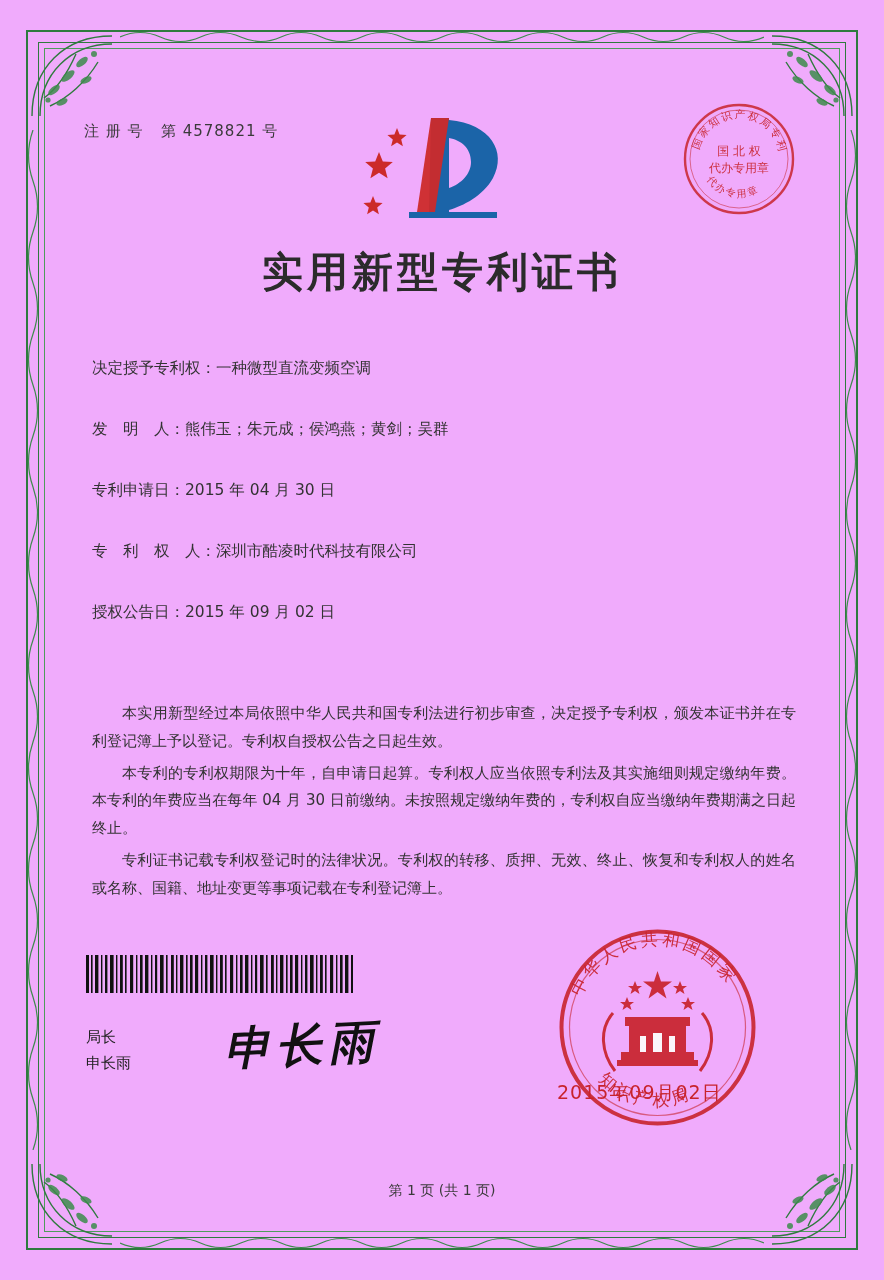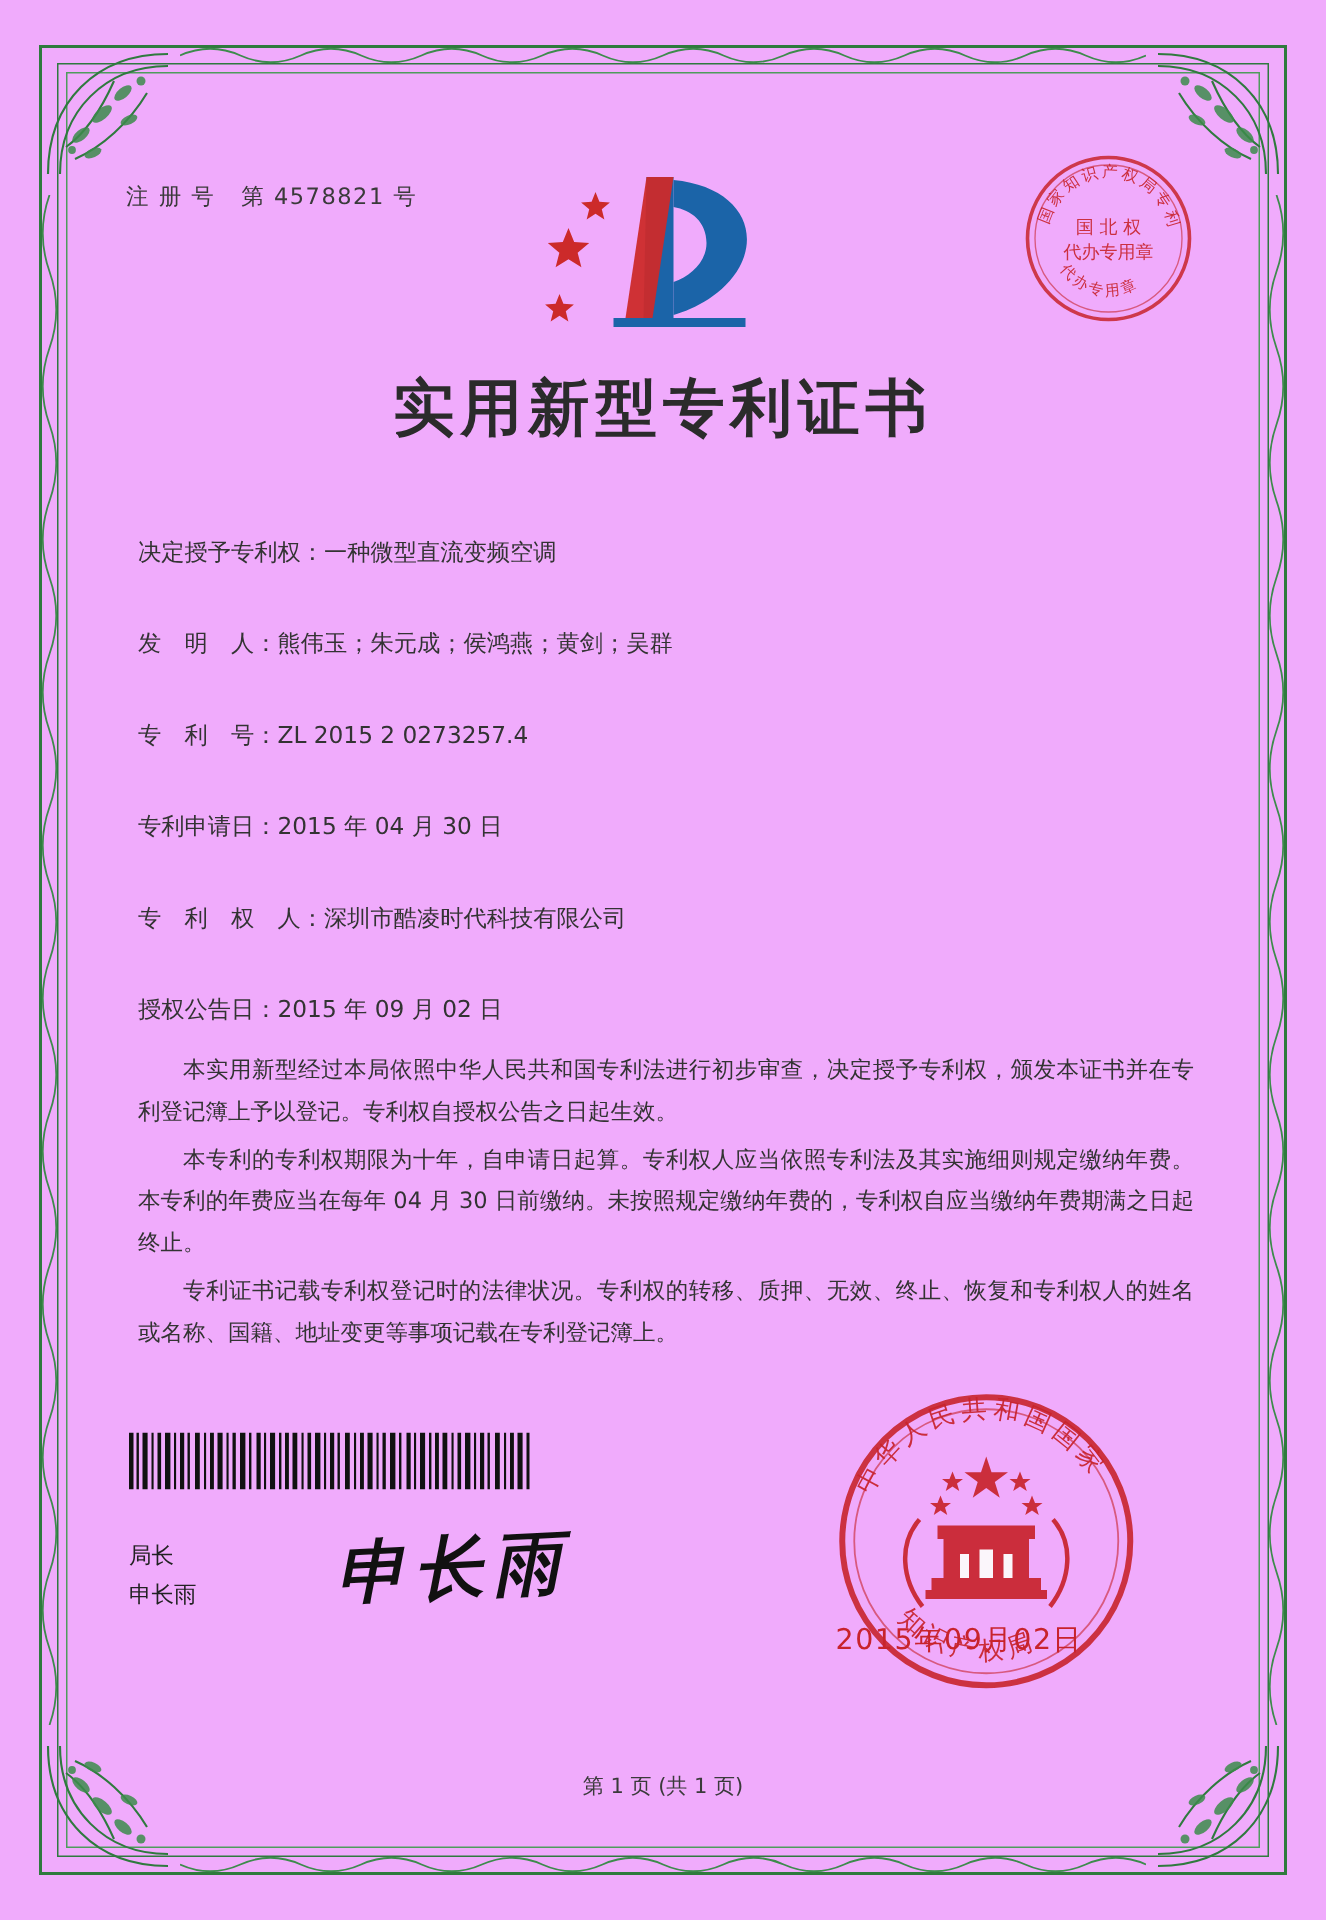--- a/index.html
+++ b/index.html
@@ -371,23 +371,20 @@
     </div>
 
     <div class="doc-title">实用新型专利证书</div>
 
     <div class="fields">
       <div class="field">
         <span class="lab">决定授予专利权</span><span>：</span><span class="val">一种微型直流变频空调</span>
       </div>
       <div class="field">
         <span class="lab">发　明　人</span><span>：</span><span class="val">熊伟玉；朱元成；侯鸿燕；黄剑；吴群</span>
-      </div>
-      <div class="field">
-        <span class="lab">专　利　号</span><span>：</span><span class="val">ZL 2015 2 0273257.4</span>
       </div>
       <div class="field">
         <span class="lab">专利申请日</span><span>：</span><span class="val">2015 年 04 月 30 日</span>
       </div>
       <div class="field">
         <span class="lab">专　利　权　人</span><span>：</span><span class="val">深圳市酷凌时代科技有限公司</span>
       </div>
       <div class="field">
         <span class="lab">授权公告日</span><span>：</span><span class="val">2015 年 09 月 02 日</span>
       </div>

